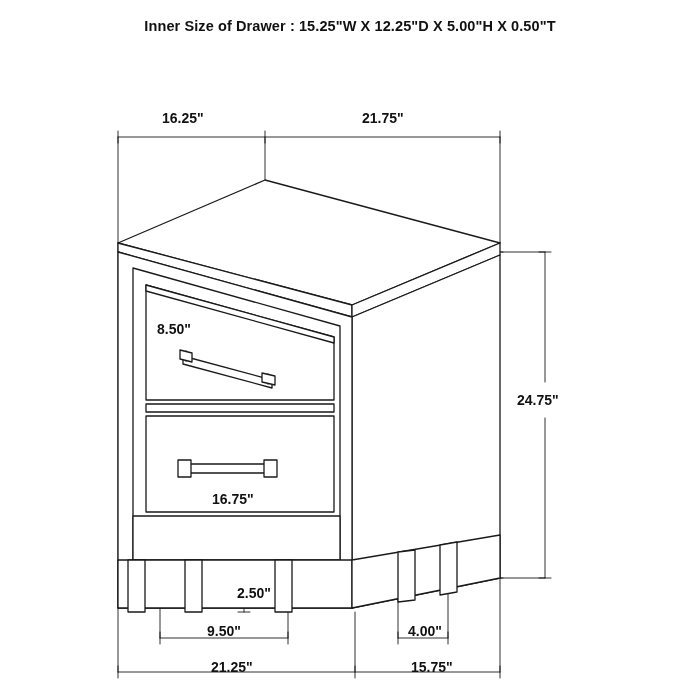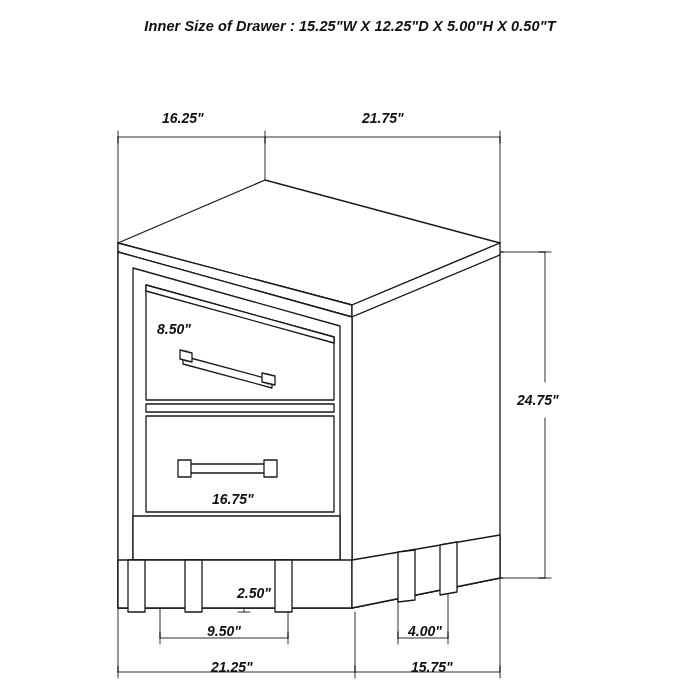--- a/index.html
+++ b/index.html
@@ -12,21 +12,20 @@
     height: 700px;
     font-family: "Liberation Sans", sans-serif;
     color: #000000;
     position: relative;
     overflow: hidden;
   }
   #stage {
     position: relative;
     width: 700px;
     height: 700px;
-    font-style: italic;
   }
   .title {
     position: absolute;
     top: 18px;
     left: 0;
     width: 700px;
     text-align: center;
     font-size: 14.5px;
     font-weight: bold;
     letter-spacing: 0.1px;

